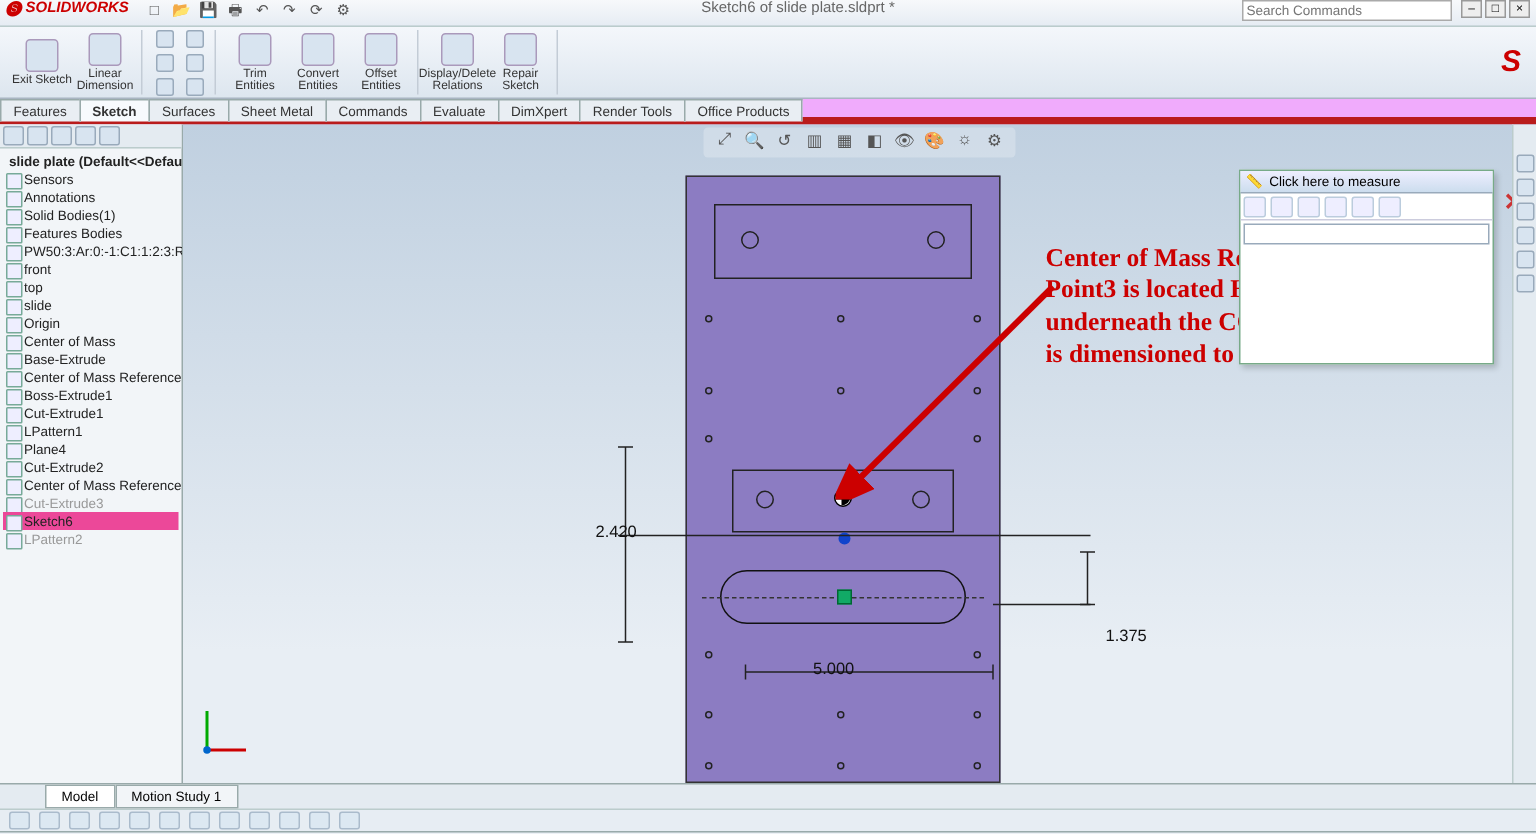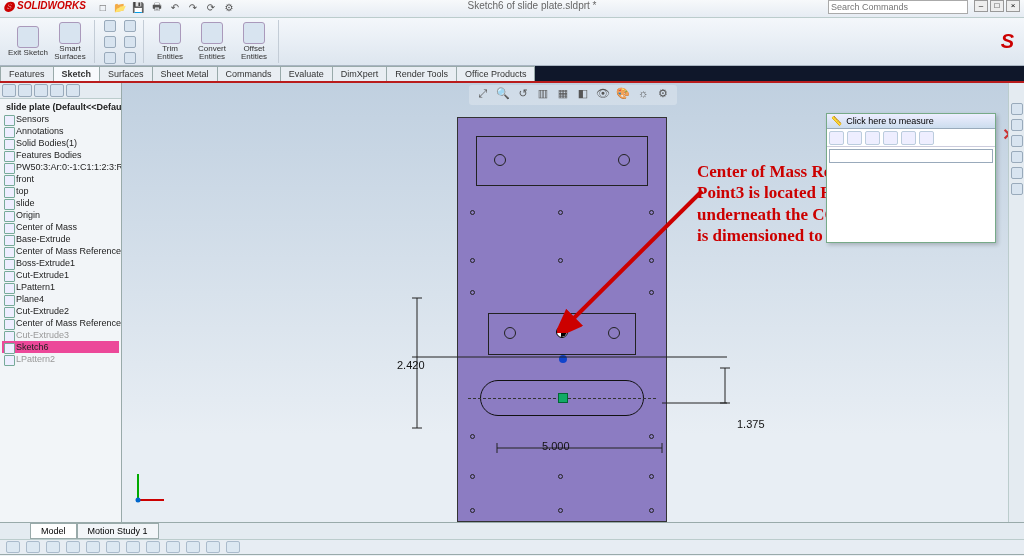--- a/index.html
+++ b/index.html
@@ -21,21 +21,21 @@
   .rgroup { border-right:1px solid #c3ccd6; padding:0 4px; display:flex; gap:2px; align-items:center;}
   .rbtn-lg { width:40px; display:flex; flex-direction:column; align-items:center; justify-content:center; gap:1px; cursor:pointer;}
   .rbtn-lg .ico { width:22px; height:22px; background:#d8e4f0; border:1px solid #a9b; border-radius:3px;}
   .rbtn-lg .lbl { font-size:8px; text-align:center; line-height:1; color:#333;}
   .rrow { display:flex; flex-direction:column; gap:2px;}
   .rbtn-sm { font-size:8px; color:#333; padding:1px 3px; cursor:pointer; display:flex; align-items:center; gap:2px;}
   .rbtn-sm .mi { width:12px; height:12px; background:#d8e4f0; border:1px solid #9ab; border-radius:2px;}
   .swlogo-right { margin-left:auto; margin-right:6px; font-weight:bold; font-style:italic; color:#c00; font-size:20px; align-self:center;}
 
   
-  .tabs { height:17px; background:#0f172a; display:flex; align-items:center; border-bottom:2px solid #b91c1c;}
+  .tabs { height:17px; background:#f0abfc; display:flex; align-items:flex-start; border-bottom:5px solid #b91c1c;}
   .tab { font-size:9px; padding:2px 8px; border:1px solid #9aa; border-bottom:none; background:#e9eef3; color:#333; cursor:pointer; margin-right:-1px;}
   .tab.active { background:#f7fafd; font-weight:bold;}
 
   
   .main { position:relative; height:439px; display:flex; }
 
   .leftpanel { width:122px; background:#f2f5f8; border-right:1px solid #9aa; display:flex; flex-direction:column;}
   .lp-icons { height:16px; background:#e4ebf1; border-bottom:1px solid #bcc; display:flex; gap:2px; padding:1px 2px;}
   .lp-icons span { width:14px; height:13px; border:1px solid #9ab; background:#d8e4f0; border-radius:2px;}
   .tree { flex:1; overflow:auto; font-size:9px; padding:2px; color:#222;}
@@ -111,21 +111,21 @@
 </div>
 
 <div class="ribbon">
   <div class="rgroup">
     <div class="rbtn-lg">
         <div class="ico"></div>
         <div class="lbl">Exit Sketch</div>
       </div>
     <div class="rbtn-lg">
         <div class="ico"></div>
-        <div class="lbl">Smart Surfaces</div>
+        <div class="lbl">Linear Dimension</div>
       </div>
   </div>
   <div class="rgroup">
     <div class="rrow">
       <div class="rbtn-sm">
           <span class="mi"></span>
         </div>
       <div class="rbtn-sm">
           <span class="mi"></span>
         </div>
@@ -150,20 +150,30 @@
         <div class="ico"></div>
         <div class="lbl">Trim Entities</div>
       </div>
     <div class="rbtn-lg">
         <div class="ico"></div>
         <div class="lbl">Convert Entities</div>
       </div>
     <div class="rbtn-lg">
         <div class="ico"></div>
         <div class="lbl">Offset Entities</div>
+      </div>
+  </div>
+  <div class="rgroup">
+    <div class="rbtn-lg">
+        <div class="ico"></div>
+        <div class="lbl">Display/Delete Relations</div>
+      </div>
+    <div class="rbtn-lg">
+        <div class="ico"></div>
+        <div class="lbl">Repair Sketch</div>
       </div>
   </div>
   <div class="swlogo-right">S</div>
 </div>
 
 <div class="tabs">
   <div class="tab">Features</div>
   <div class="tab active">Sketch</div>
   <div class="tab">Surfaces</div>
   <div class="tab">Sheet Metal</div>
@@ -267,21 +277,21 @@
         <line x1="30" y1="145" x2="40" y2="145" stroke="#222"></line>
       <line x1="115" y1="165" x2="280" y2="165" stroke="#222"></line>
         <line x1="115" y1="160" x2="115" y2="170" stroke="#222"></line>
         <line x1="280" y1="160" x2="280" y2="170" stroke="#222"></line>
       <line x1="343" y1="85" x2="343" y2="120" stroke="#222"></line>
         <line x1="338" y1="85" x2="348" y2="85" stroke="#222"></line>
         <line x1="338" y1="120" x2="348" y2="120" stroke="#222"></line>
       <line x1="30" y1="74" x2="345" y2="74" stroke="#222"></line>
       <line x1="280" y1="120" x2="345" y2="120" stroke="#222"></line>
     </svg>
-    <div class="dimtext" style="left:275px; top:276px;">2.420</div>
+    <div class="dimtext" style="left:275px; top:266px;">2.420</div>
     <div class="dimtext" style="left:420px; top:357px;">5.000</div>
     <div class="dimtext" style="left:615px; top:335px;">1.375</div>
 
     <div class="annot">Center of Mass Reference Point3 is located HERE underneath the COM. The slot is dimensioned to it.</div>
     <svg class="arrow-svg">
       <defs>
           <marker id="ah" markerWidth="10" markerHeight="10" refX="2" refY="3" orient="auto">
             <path d="M0,0 L0,6 L8,3 z" fill="#c00"></path>
           </marker>
         </defs>

